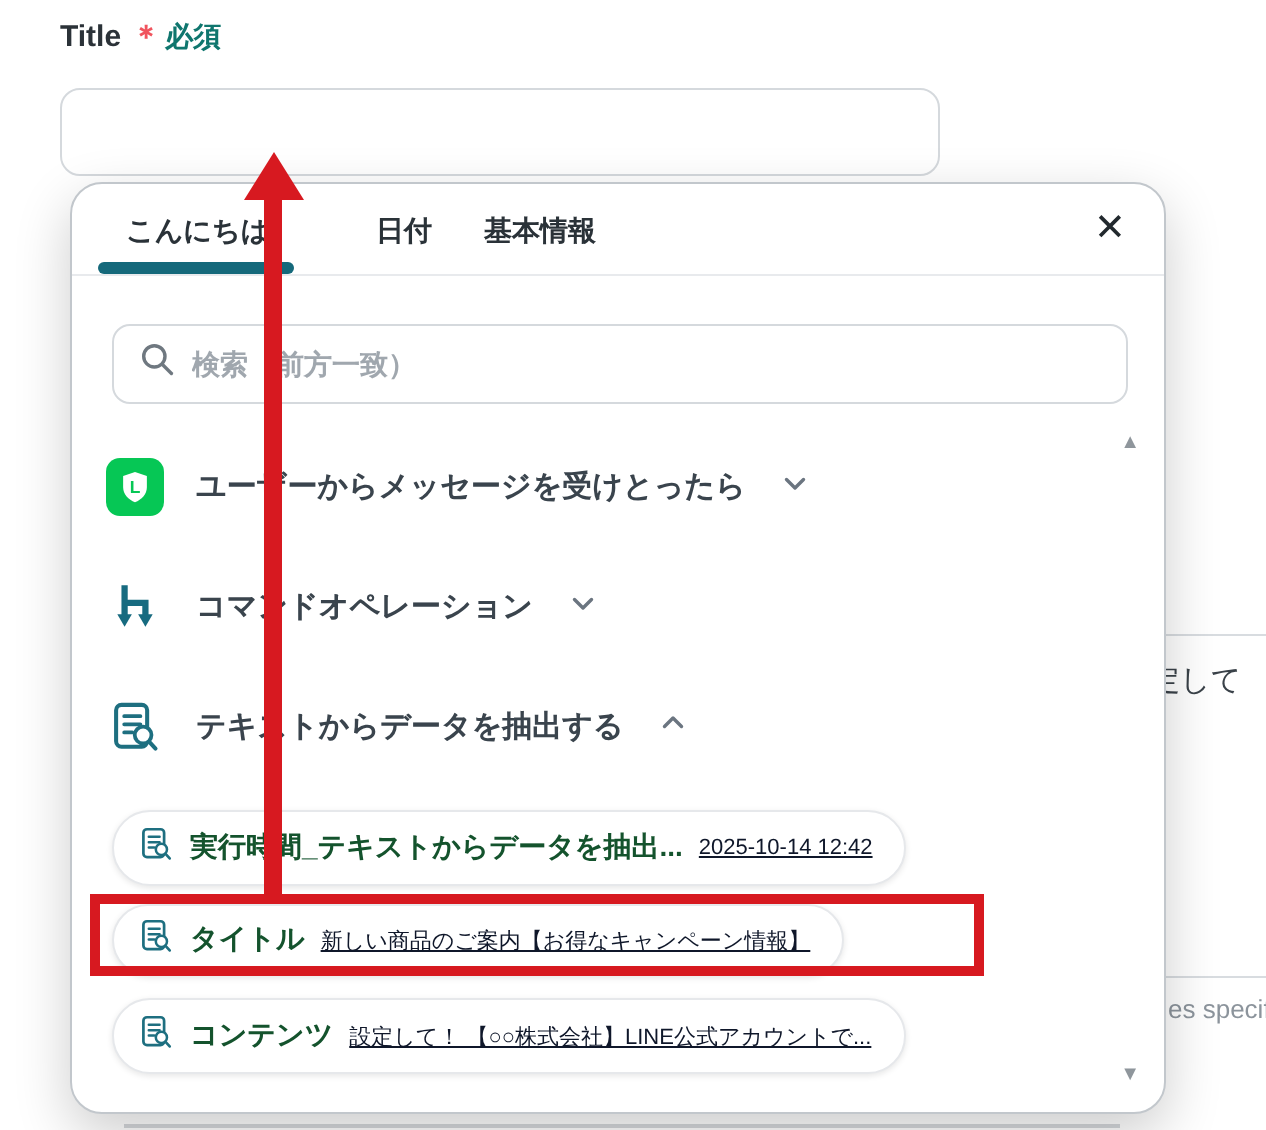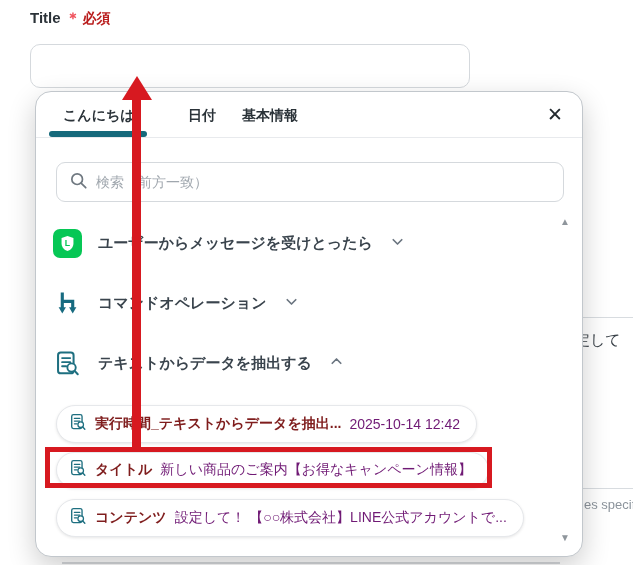--- a/index.html
+++ b/index.html
@@ -3,21 +3,21 @@
 <meta charset="utf-8">
 <style>
   * { margin:0; padding:0; box-sizing:border-box; }
   html,body { width:633px; height:565px; overflow:hidden; background:#fff;
     font-family:"Liberation Sans","DejaVu Sans",sans-serif; }
   .stage { position:relative; width:633px; height:565px; overflow:hidden; }
 
   
   .field-label-row { position:absolute; left:30px; top:9px; font-size:15px; font-weight:bold; color:#2b3238; }
   .req-mark { color:#f0545e; margin-left:5px; }
-  .req-text { color:#b91c1c; margin-left:2px; font-size:14px; }
+  .req-text { color:#0f766e; margin-left:2px; font-size:14px; }
 
   .title-input { position:absolute; left:30px; top:44px; width:440px; height:44px;
     border:1px solid #d5d9dd; border-radius:10px; background:#fff; }
   .chip { position:absolute; left:55px; top:52px; height:30px; display:inline-flex; align-items:center;
     gap:7px; padding:0 12px 0 10px; background:#fff; border:1px solid #e7e9ec; border-radius:15px;
     box-shadow:0 1px 3px rgba(0,0,0,.14); }
   .chip-label { font-size:13px; font-weight:bold; color:#2e3a42; white-space:nowrap; }
   .chip-preview { font-size:12px; color:#8d959d; white-space:nowrap; }
   .chip-close { font-size:13px; color:#4e5860; cursor:pointer; line-height:1; }
 
@@ -35,40 +35,40 @@
   .tab-2 { left:133px; font-weight:600;margin-left:19px; }
   .tab-3 { left:206px; font-weight:600; }
   .tab-underline { position:absolute; left:13px; top:39px; width:98px; height:6px; border-radius:3px; background:#15697b; }
   .tabs-divider { position:absolute; left:0; top:45px; width:100%; height:1px; background:#e8eaed; }
   .popup-close { position:absolute; right:16px; top:11px; width:22px; height:22px; display:flex;
     align-items:center; justify-content:center; font-size:19px; font-weight:bold; color:#22292e; cursor:pointer; }
 
   .search-box { position:absolute; left:20px; top:70px; width:508px; height:40px;
     border:1px solid #d5d9dd; border-radius:9px; display:flex; align-items:center; padding:0 12px; gap:8px; }
   .search-box input { border:none; outline:none; flex:1; font-size:14px; color:#0f172a;
-    font-family:"Liberation Sans","DejaVu Sans",sans-serif; }
+    font-family:"Liberation Sans","DejaVu Sans",sans-serif;font-weight:bold; }
   .search-box input::placeholder { color:#a0a7ae; }
 
   .group-row { position:absolute; left:17px; display:flex; align-items:center; gap:16px; cursor:pointer; }
   .group-1 { top:137px; }
   .group-2 { top:199px; }
   .group-3 { top:258px; }
   .group-label { font-size:15px; font-weight:600; color:#3a444d; white-space:nowrap; }
   .line-icon { width:29px; height:29px; background:#06c755; border-radius:7px; display:flex;
     align-items:center; justify-content:center; flex:none; }
   .icon-cell { width:29px; display:flex; justify-content:center; flex:none; }
 
   .pill { position:absolute; left:20px; height:38px; display:inline-flex; align-items:center; gap:8px;
     padding:0 16px 0 12px; background:#fff; border:1px solid #e6e8eb; border-radius:19px;
     box-shadow:0 1px 3px rgba(0,0,0,.10); cursor:pointer; }
   .pill-a { top:313px; }
   .pill-b { top:360px; height:36px; }
   .pill-c { top:407px;text-align:center; }
-  .pill-label { font-size:14px; font-weight:bold; color:#7f1d1d; white-space:nowrap; }
-  .pill-value { font-size:14px; color:#701a75; white-space:nowrap; }
+  .pill-label { font-size:14px; font-weight:bold; color:#14532d; white-space:nowrap; }
+  .pill-value { font-size:11px; color:#0f172a; white-space:nowrap;text-decoration:underline; }
 
   .scroll-arrow { position:absolute; right:12px; font-size:10px; color:#8f969c; cursor:pointer; }
   .scroll-up { top:124px; }
   .scroll-down { top:440px; }
 
   
   .anno-box { position:absolute; left:45px; top:447px; width:447px; height:41px;
     border:5px solid #d71920; z-index:50; pointer-events:none; }
   .anno-shaft { position:absolute; left:132px; top:99px; width:9px; height:349px;
     background:#d71920; z-index:50; pointer-events:none; }

